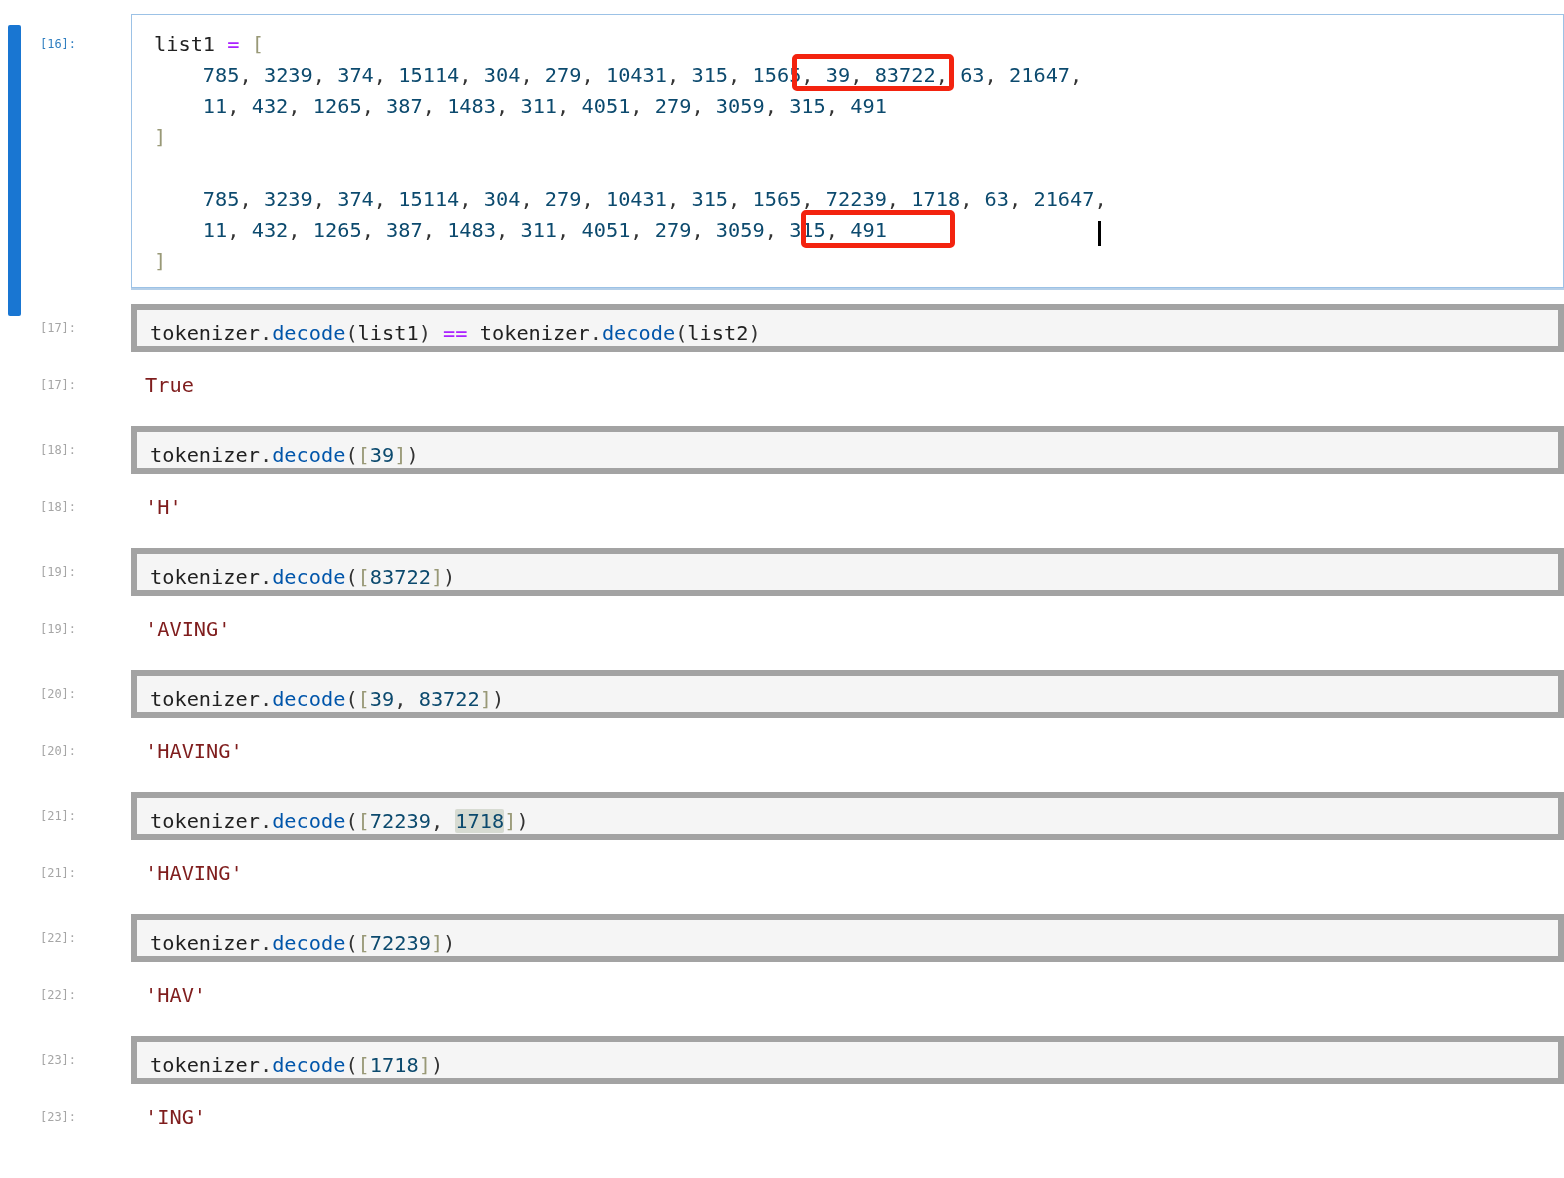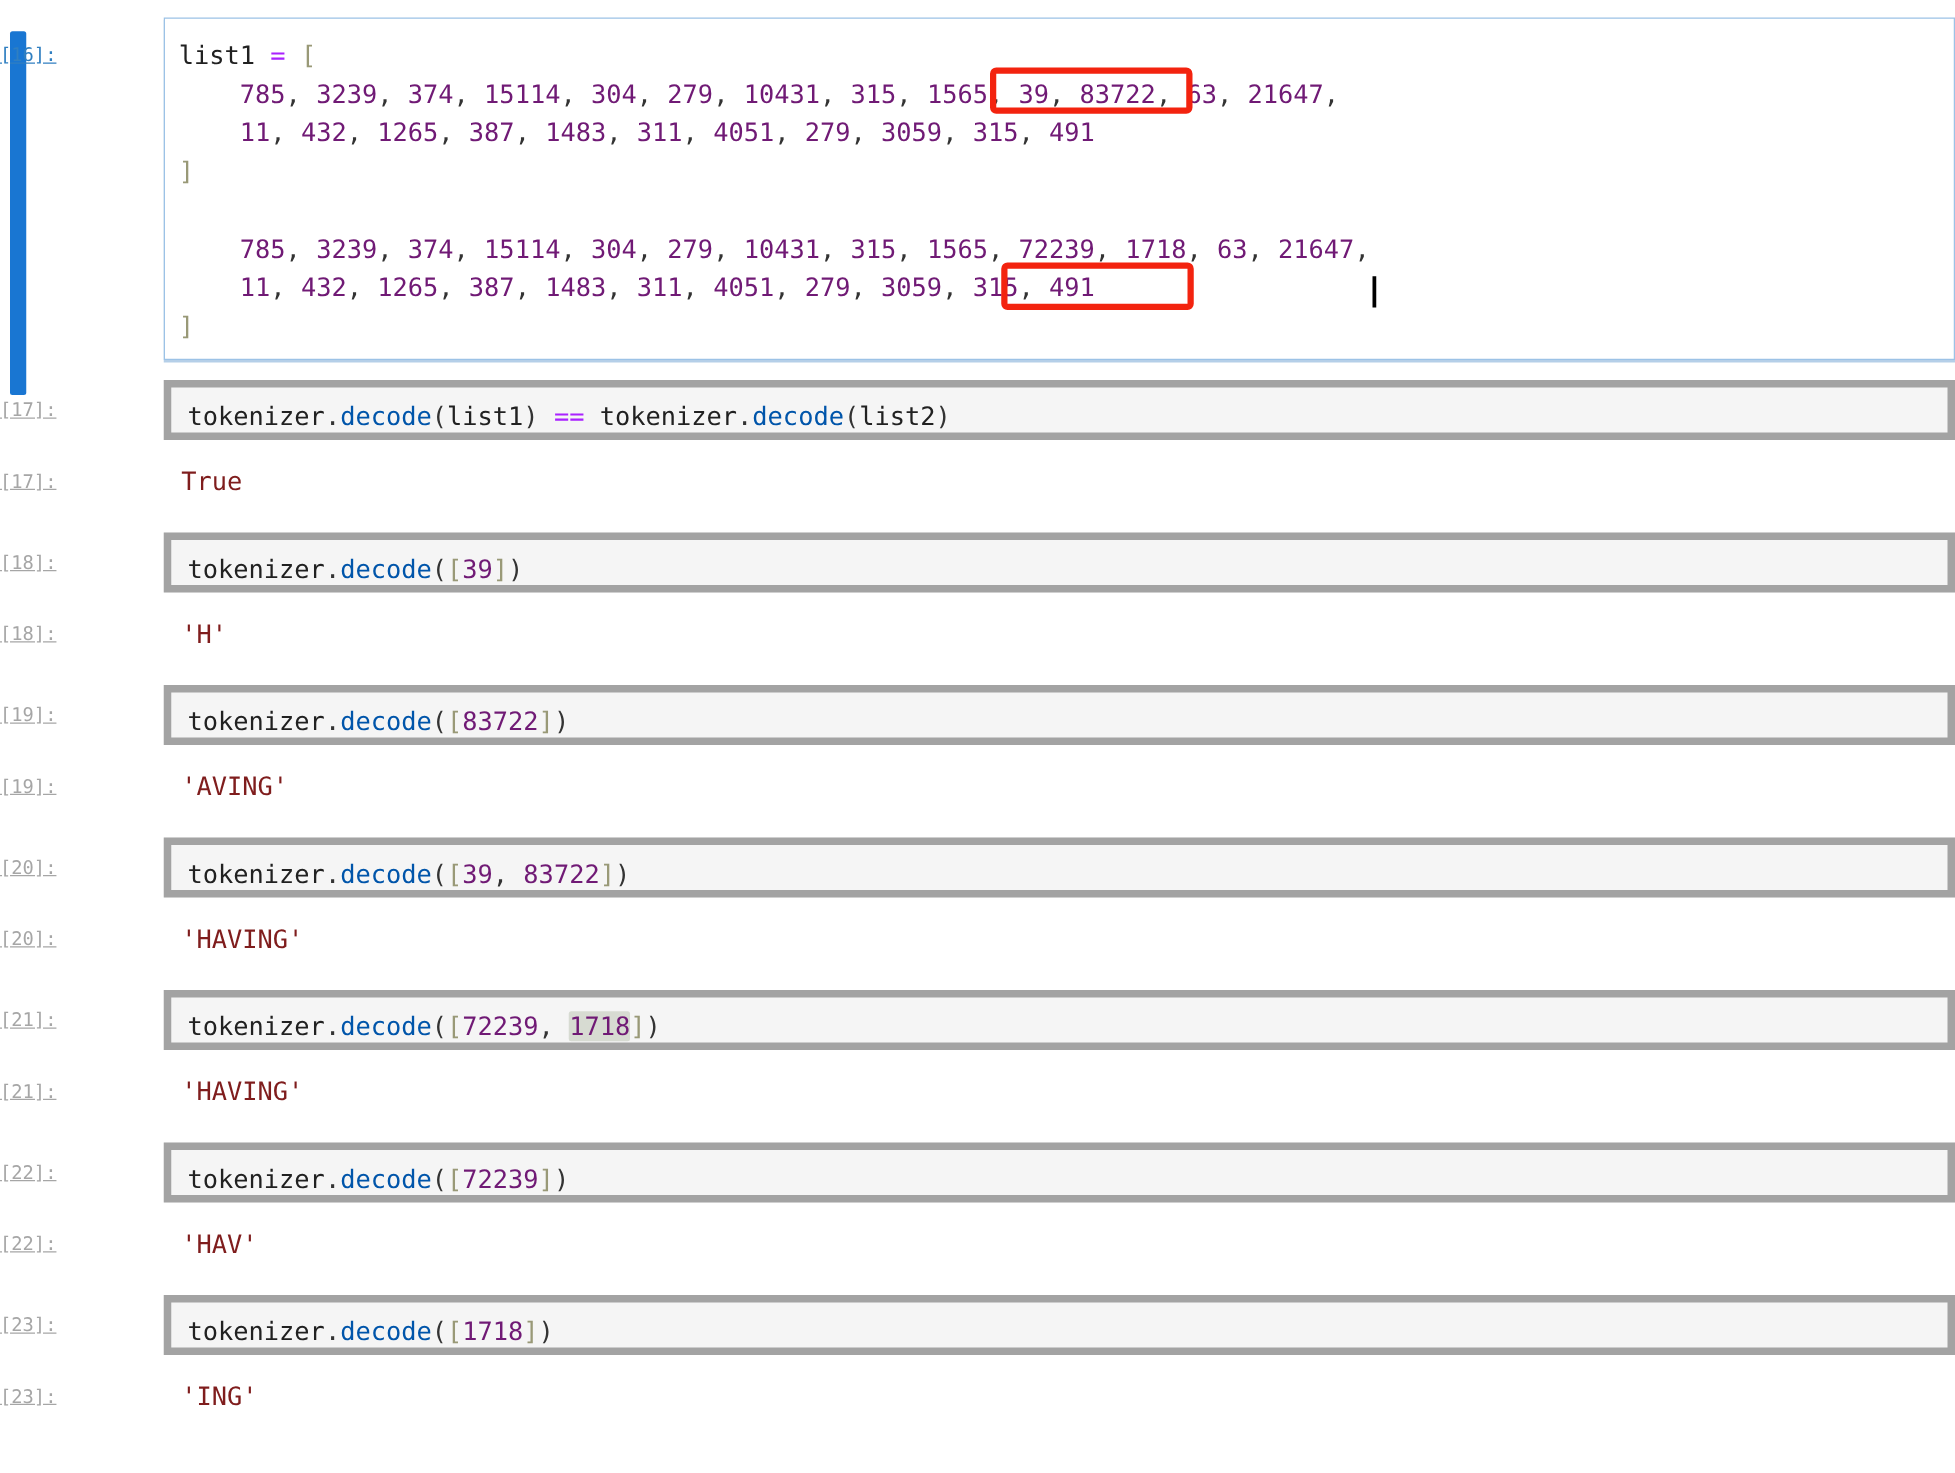--- a/index.html
+++ b/index.html
@@ -10,39 +10,39 @@
   }
   .active-bar{
     position:absolute;left:8px;top:25px;width:13px;height:291px;
     background:#1976d2;border-radius:2px;
   }
   .cell{position:relative;}
   .cell-active{margin-bottom:16px;}
   .cell-normal{margin-bottom:25px;}
   .row{display:flex;align-items:flex-start;}
   .prompt{
-    flex:0 0 131px;box-sizing:border-box;text-align:left;padding-right:15px;
-    font-size:15px;color:#a6a6a6;user-select:none;white-space:pre;text-decoration:underline;
+    flex:0 0 131px;box-sizing:border-box;text-align:center;padding-right:15px;
+    font-size:12px;color:#a6a6a6;user-select:none;white-space:pre;
   }
   .prompt-active{color:#307fc1;}
   .prompt-in-active{padding-top:19px;line-height:22px;}
   .prompt-in-small{line-height:48px;}
   .prompt-out{line-height:31px;}
   .editor{flex:1 1 auto;box-sizing:border-box;position:relative;}
   .editor-active{
     background:#ffffff;border:1.5px solid #9cc2e6;
     box-shadow:0 2px 0 rgba(121,168,214,0.55);
-    padding:14px 0 10px 11px;
+    padding:14px 0 10px 22px;
   }
   .editor-small{
     background:#f5f5f5;border:6px solid #a3a3a3;height:48px;
     padding:8px 0 0 13px;
   }
   .cline{height:31px;line-height:31px;font-size:20.3px;white-space:pre;color:#333;}
-  .tk-num{color:#701a75;}
+  .tk-num{color:#0c4a6e;}
   .tk-op{color:#aa22ff;}
   .tk-prop{color:#0055aa;}
   .tk-var{color:#212121;}
   .tk-br{color:#999977;}
   .tk-pun{color:#333333;}
   .tk-ws{color:#333333;}
   .tk-hl{background:#d7dbd2;border-radius:2px;}
   .row-out{margin-top:18px;}
   .out-text{
     font-size:20.3px;line-height:31px;color:#7f1d1d;padding-left:14px;white-space:pre;

